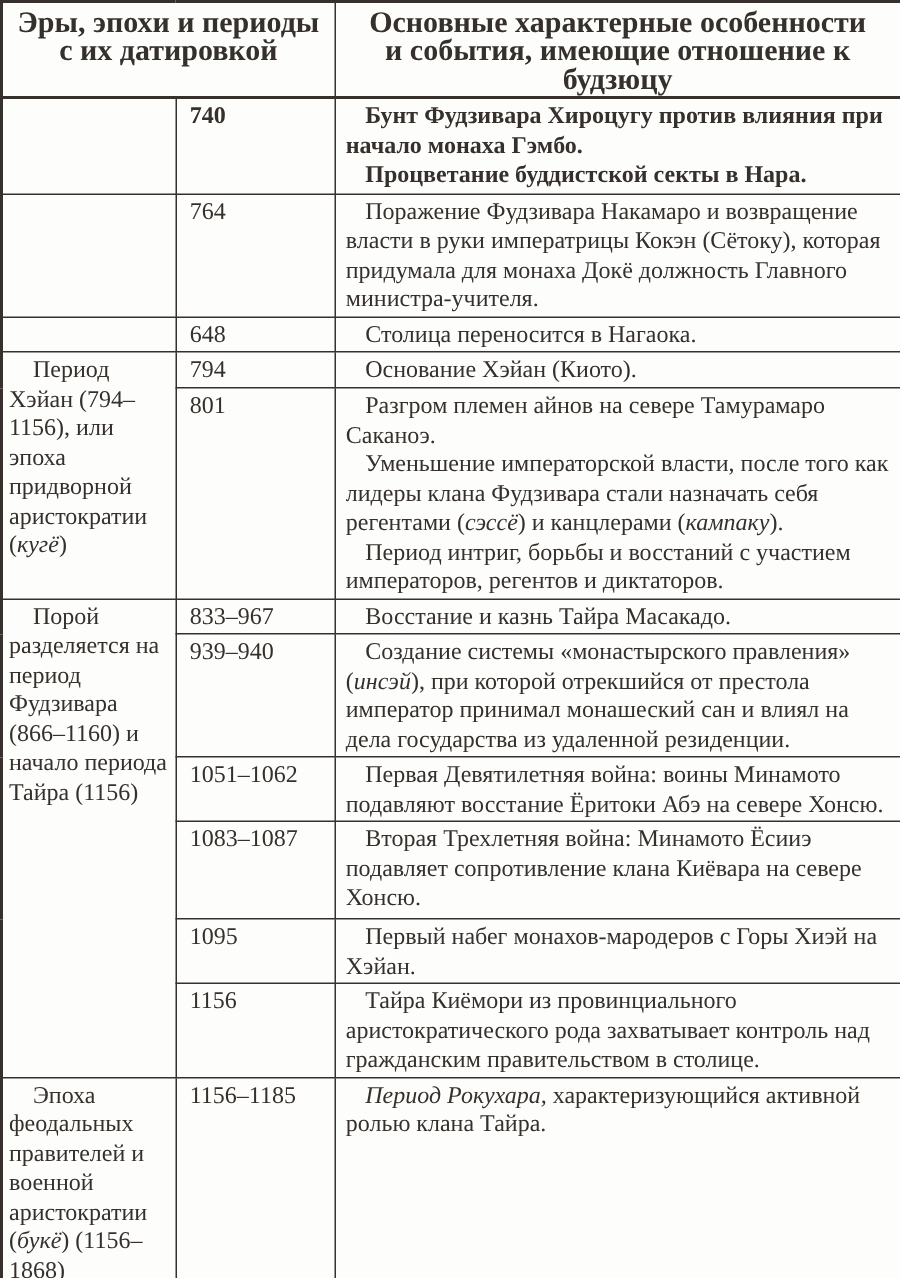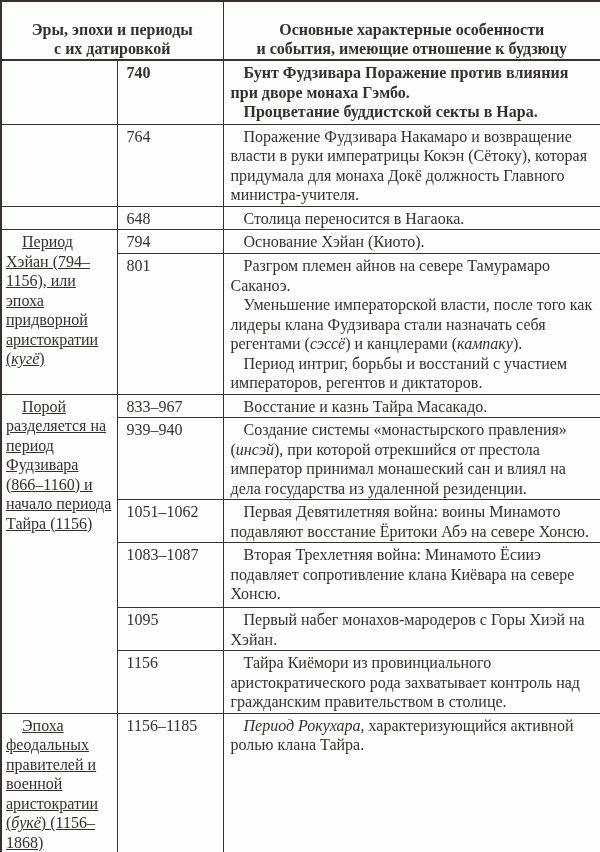--- a/index.html
+++ b/index.html
@@ -29,30 +29,29 @@
   th, td {
     border: 1.5px solid #36312c;
     vertical-align: top;
     overflow: hidden;
   }
   thead tr { height: 44px; }
   thead th {
     border-bottom: 2.5px solid #36312c;
     font-weight: bold;
     text-align: center;
-    padding: 18px 2px 1px 2px;
-    font-size: 16px;
+    padding: 4px 2px 1px 2px;
+    font-size: 20px;
     line-height: 19px;
   }
   td.era {
     padding: 2px 3px 1px 4px;
   }
   td.era .era-text {
     text-indent: 16px;
-    text-decoration: underline;
   }
   td.date {
     padding: 2px 2px 1px 9px;
   }
   td.desc {
     padding: 2px 4px 1px 7px;
   }
   td.desc p {
     margin: 0;
     text-indent: 13px;
@@ -95,21 +94,21 @@
           <div>и события, имеющие отношение к будзюцу</div>
         </th>
       </tr>
     </thead>
     <tbody>
 
       <tr>
         <td class="era"></td>
         <td class="date">740</td>
         <td class="desc">
-          <p><span>Бунт Фудзивара Поражение против влияния при дворе монаха Гэмбо.</span></p>
+          <p><span>Бунт Фудзивара Хироцугу против влияния при начало монаха Гэмбо.</span></p>
           <p><span>Процветание буддистской секты в Нара.</span></p>
         </td>
       </tr>
 
       <tr>
         <td class="era"></td>
         <td class="date">764</td>
         <td class="desc">
           <p><span>Поражение Фудзивара Накамаро и возвращение власти в руки императрицы Кокэн (Сётоку), которая придумала для монаха Докё должность Главного министра-учителя.</span></p>
         </td>

